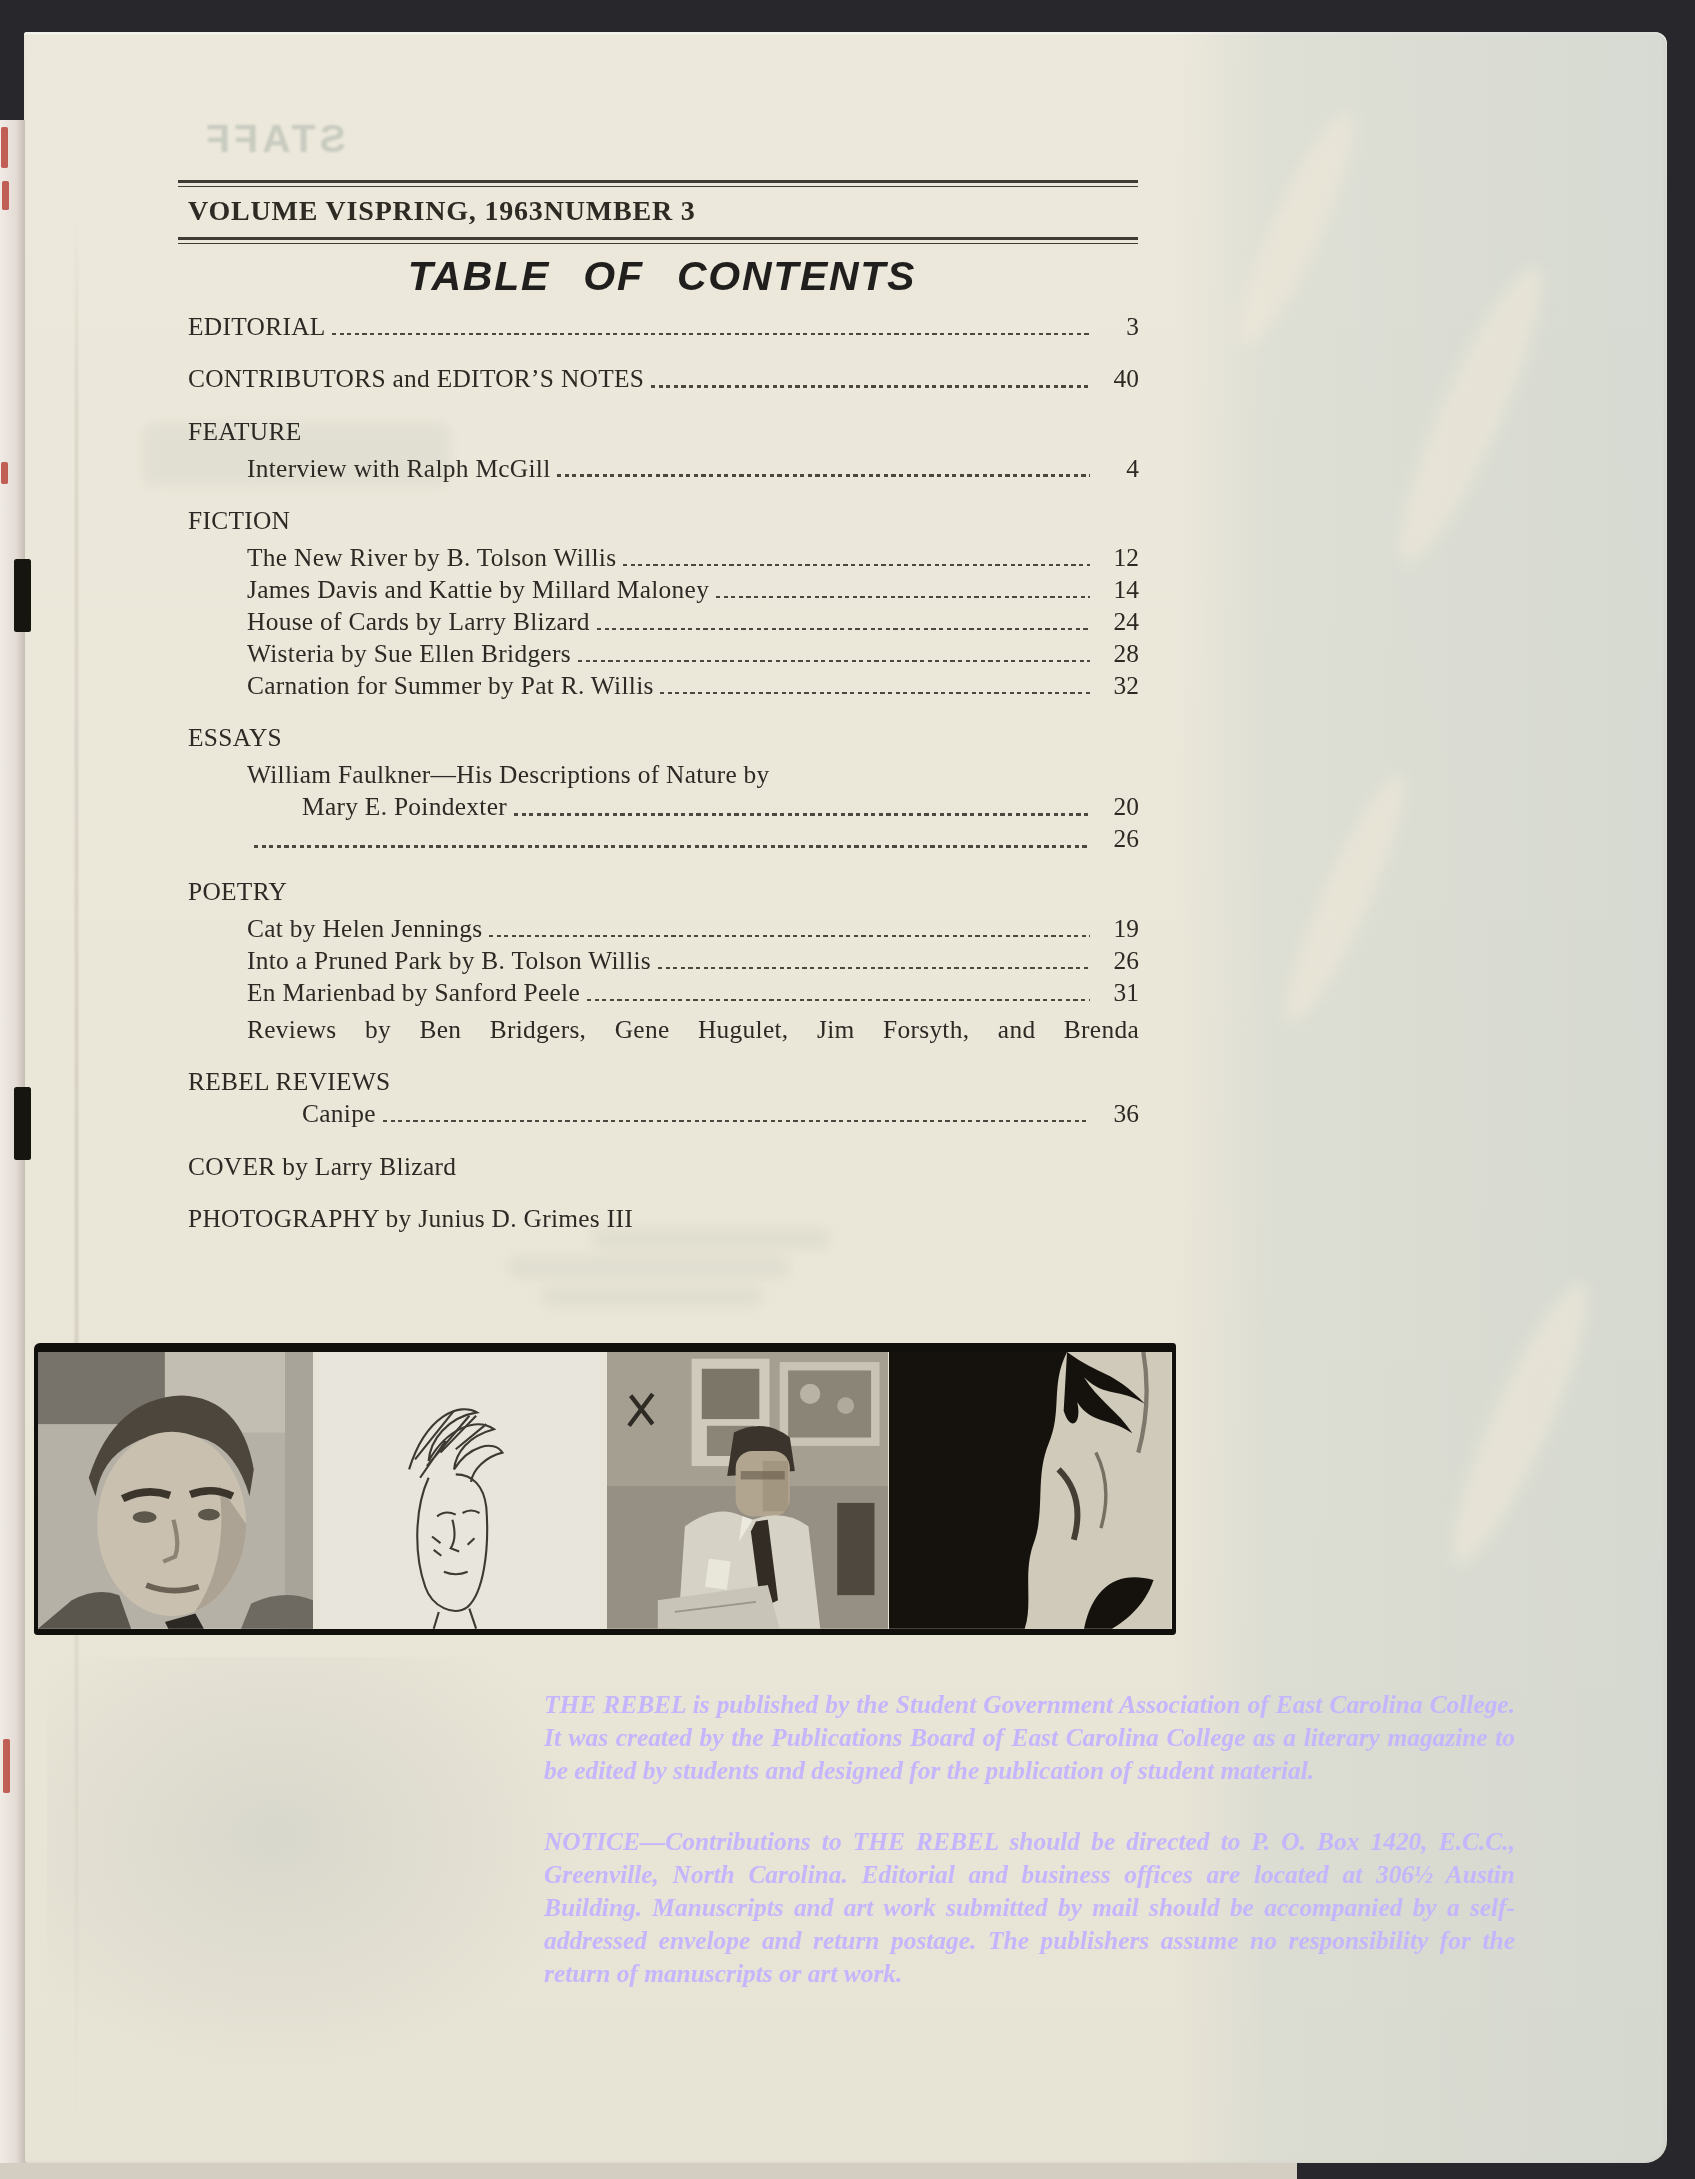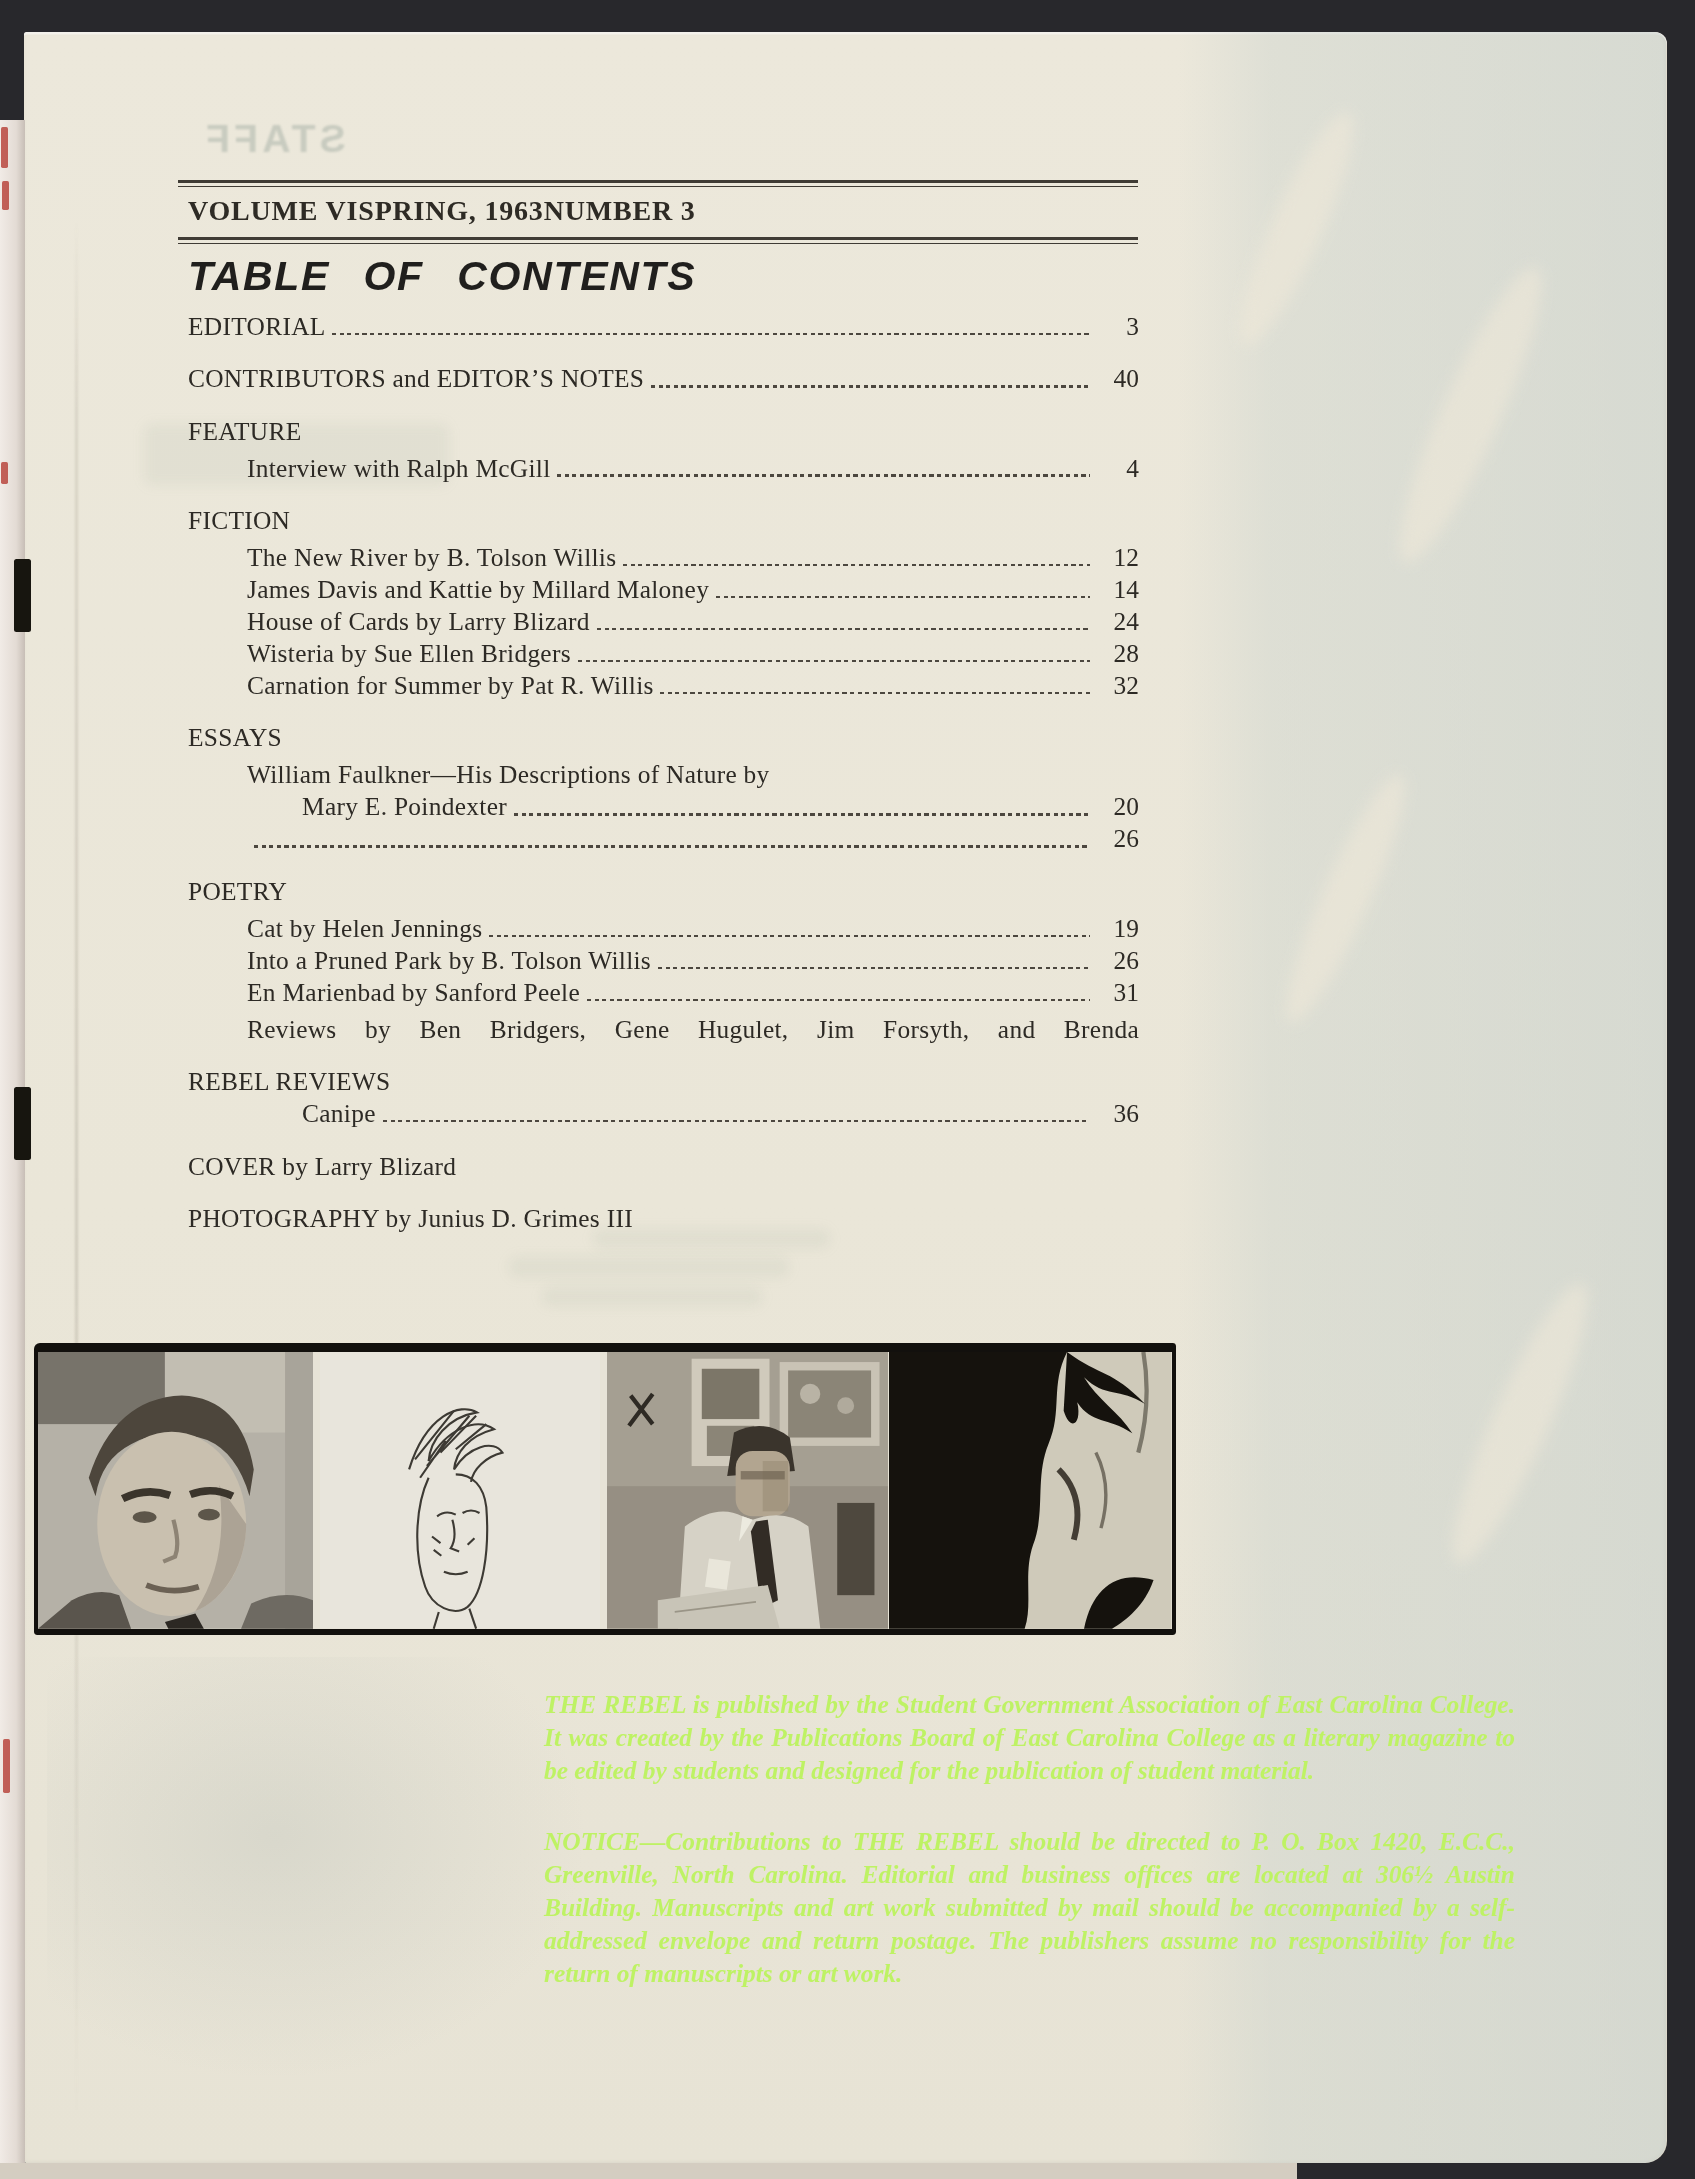--- a/index.html
+++ b/index.html
@@ -60,21 +60,21 @@
     position:absolute; left:178px; width:960px; height:3.4px;
     border-top:3.4px solid #403c35; border-bottom:1.7px solid #403c35;
   }
   .rule-top { top:180px; } .rule-bottom { top:237px; }
   .masthead {
     position:absolute; left:188px; top:197px; width:948px;
     display:flex; align-items:baseline;
     font-weight:700; font-size:28px; line-height:1; letter-spacing:0.8px; color:#2e2b25;
   }
   .page-title {
-    position:absolute; left:188px; top:254px; width:948px; text-align:left;
+    position:absolute; left:188px; top:254px; width:948px; text-align:center;
     font:italic 800 41px/1.1 "Liberation Sans","DejaVu Sans",sans-serif;
     letter-spacing:1.7px; word-spacing:20.3px; color:#201f1d;
   }
   
   .toc { position:absolute; left:188px; top:310px; width:951px; font-size:25.4px; color:#2d2a25; }
   .toc-row { display:flex; line-height:32px; }
   .toc-row.gap1 { margin-top:5.1px; }
   .toc-row.gap2 { margin-top:20.3px; }
   .toc-row.indent1 { padding-left:59px; }
   .toc-row.indent2 { padding-left:114px; }
@@ -97,21 +97,21 @@
   .panel { height:100%; overflow:hidden; }
   .panel svg { display:block; width:100%; height:100%; }
   .p1 { width:275px; margin-right:6.8px; }
   .p2 { width:280px; margin-right:6.8px; }
   .p3 { width:281px; margin-right:1.7px; }
   .p4 { flex:1; }
   
   .colophon {
     position:absolute; left:544px; top:1688px; width:971px;
     font:italic 600 25.4px/33px "Liberation Serif","DejaVu Serif",serif;
-    color:#bef264; text-align:justify;
+    color:#c4b5fd; text-align:justify;
   }
   .colophon .para + .para { margin-top:38px; }
 </style>
 </head>
 <body>
 
 <div class="paper"></div>
 
 <div class="left-edge"></div>
 <div class="red-streak" style="left:0.8px; top:127px; height:41px;"></div>

